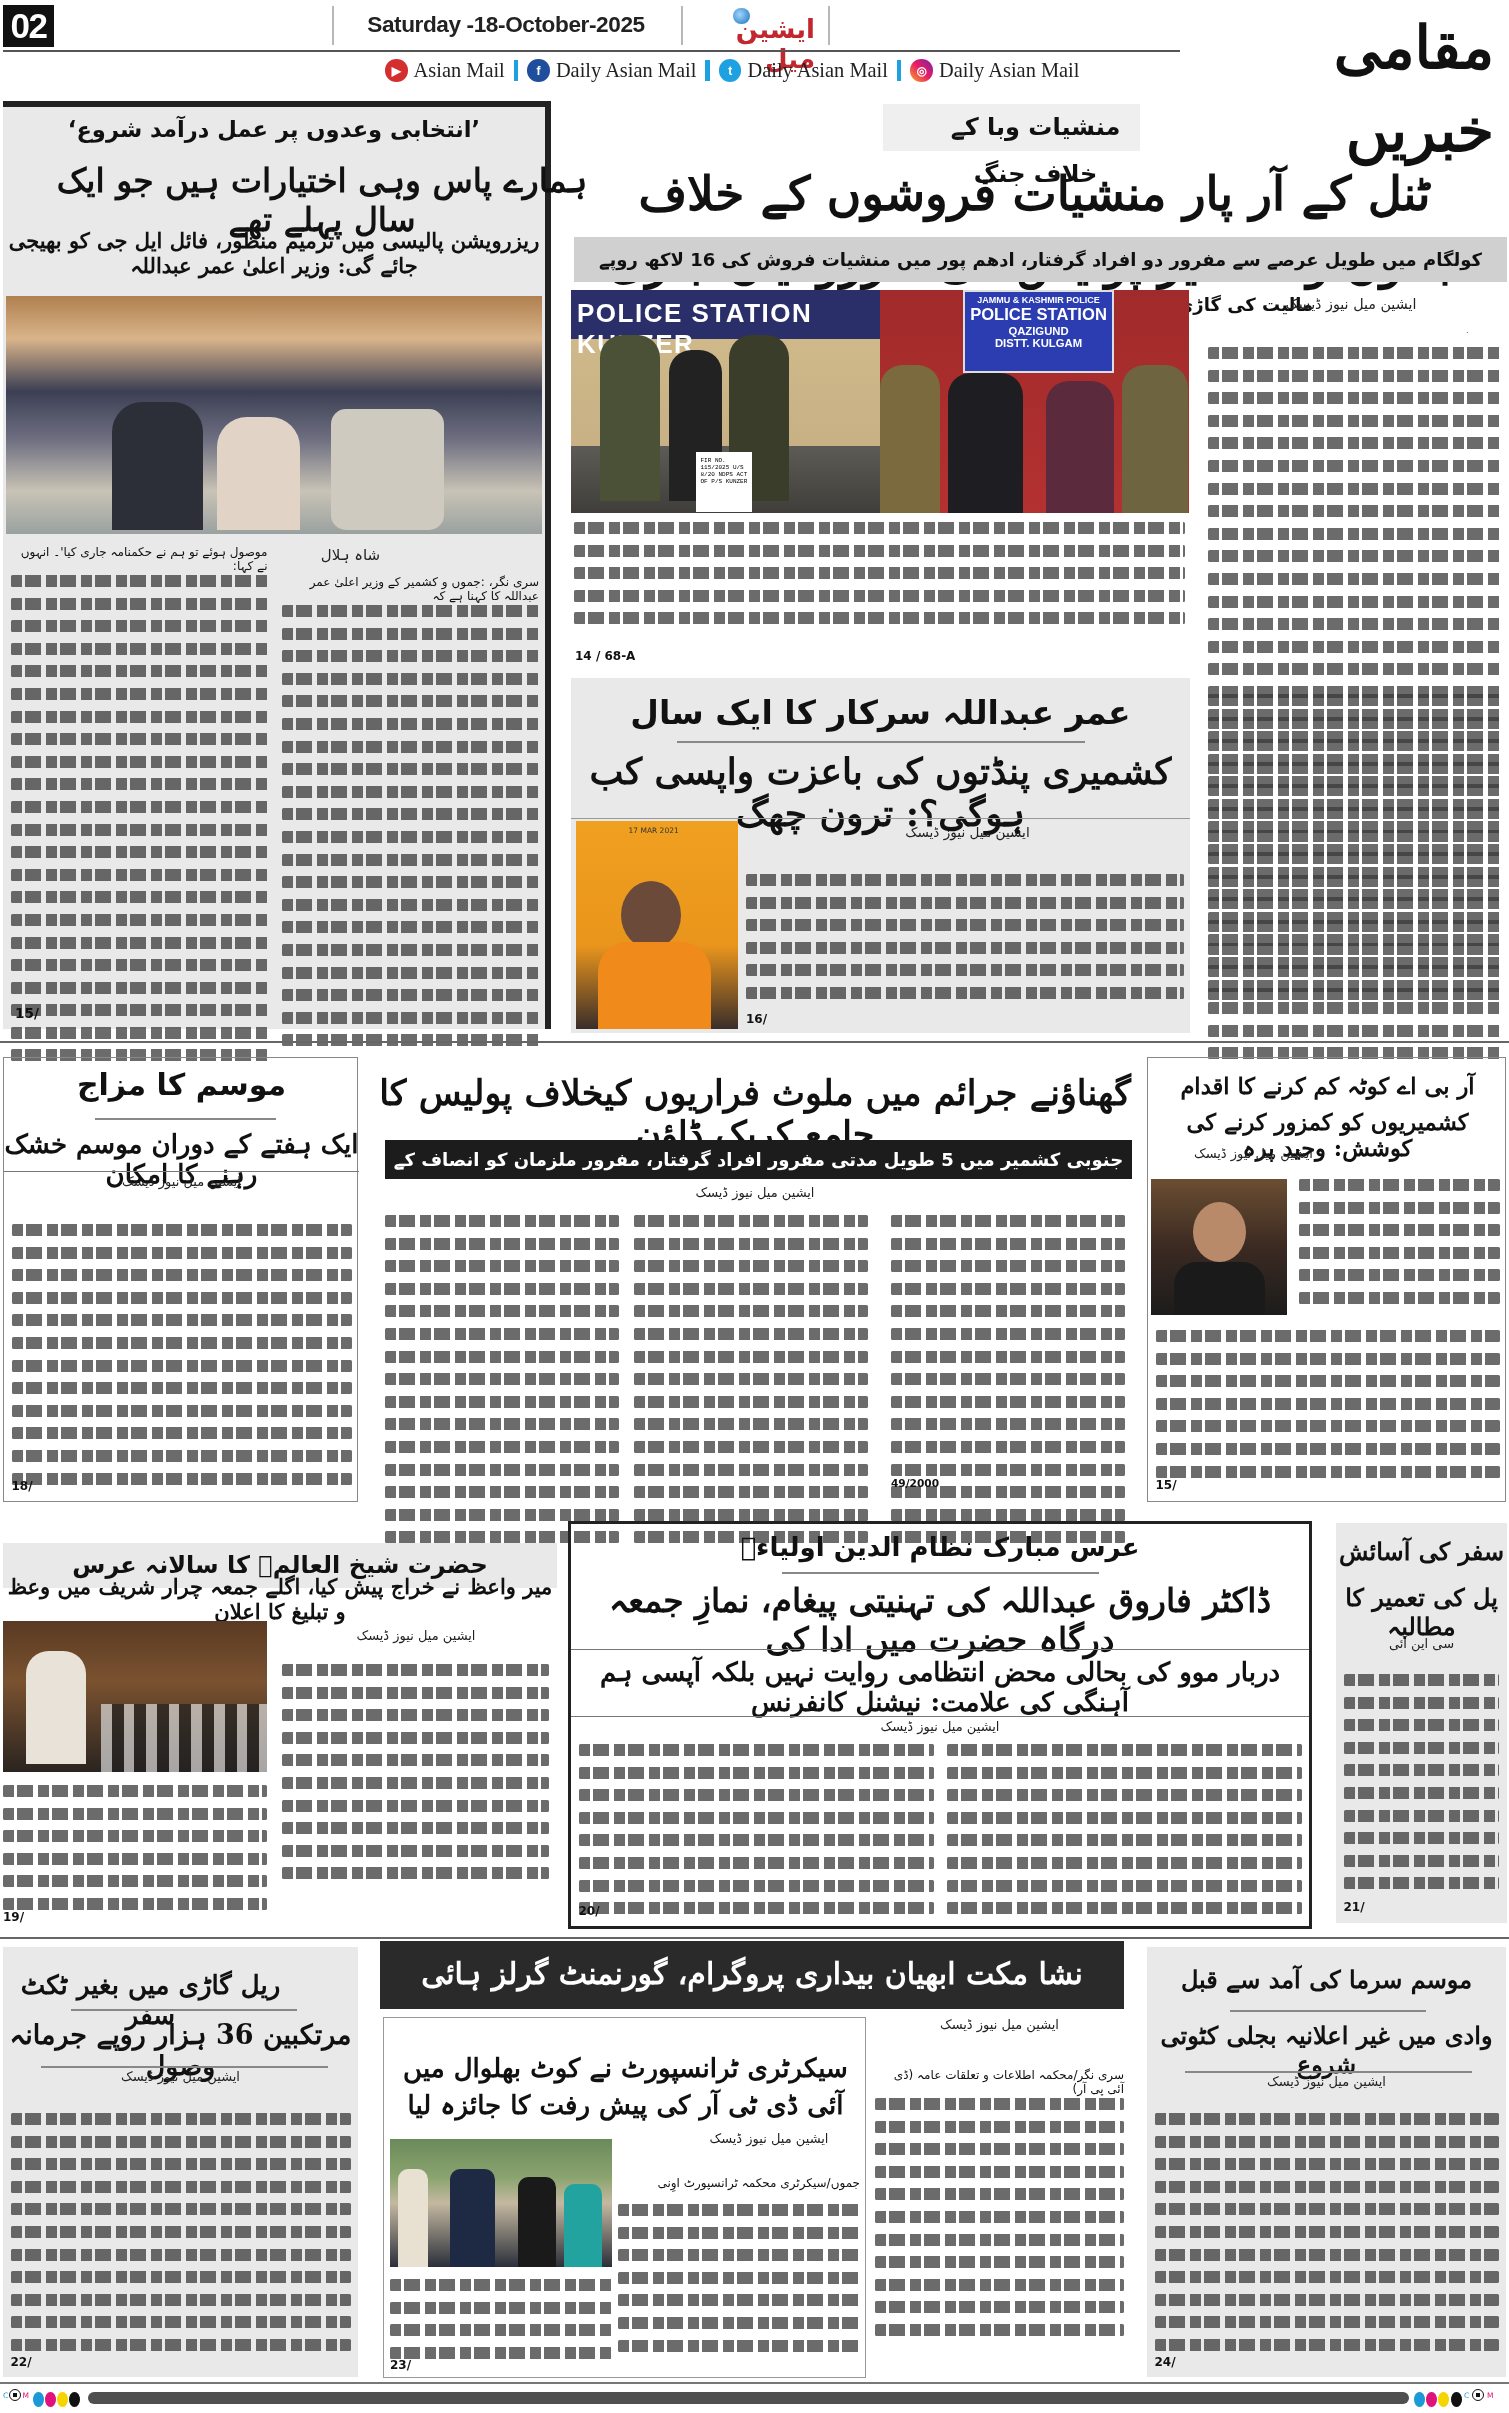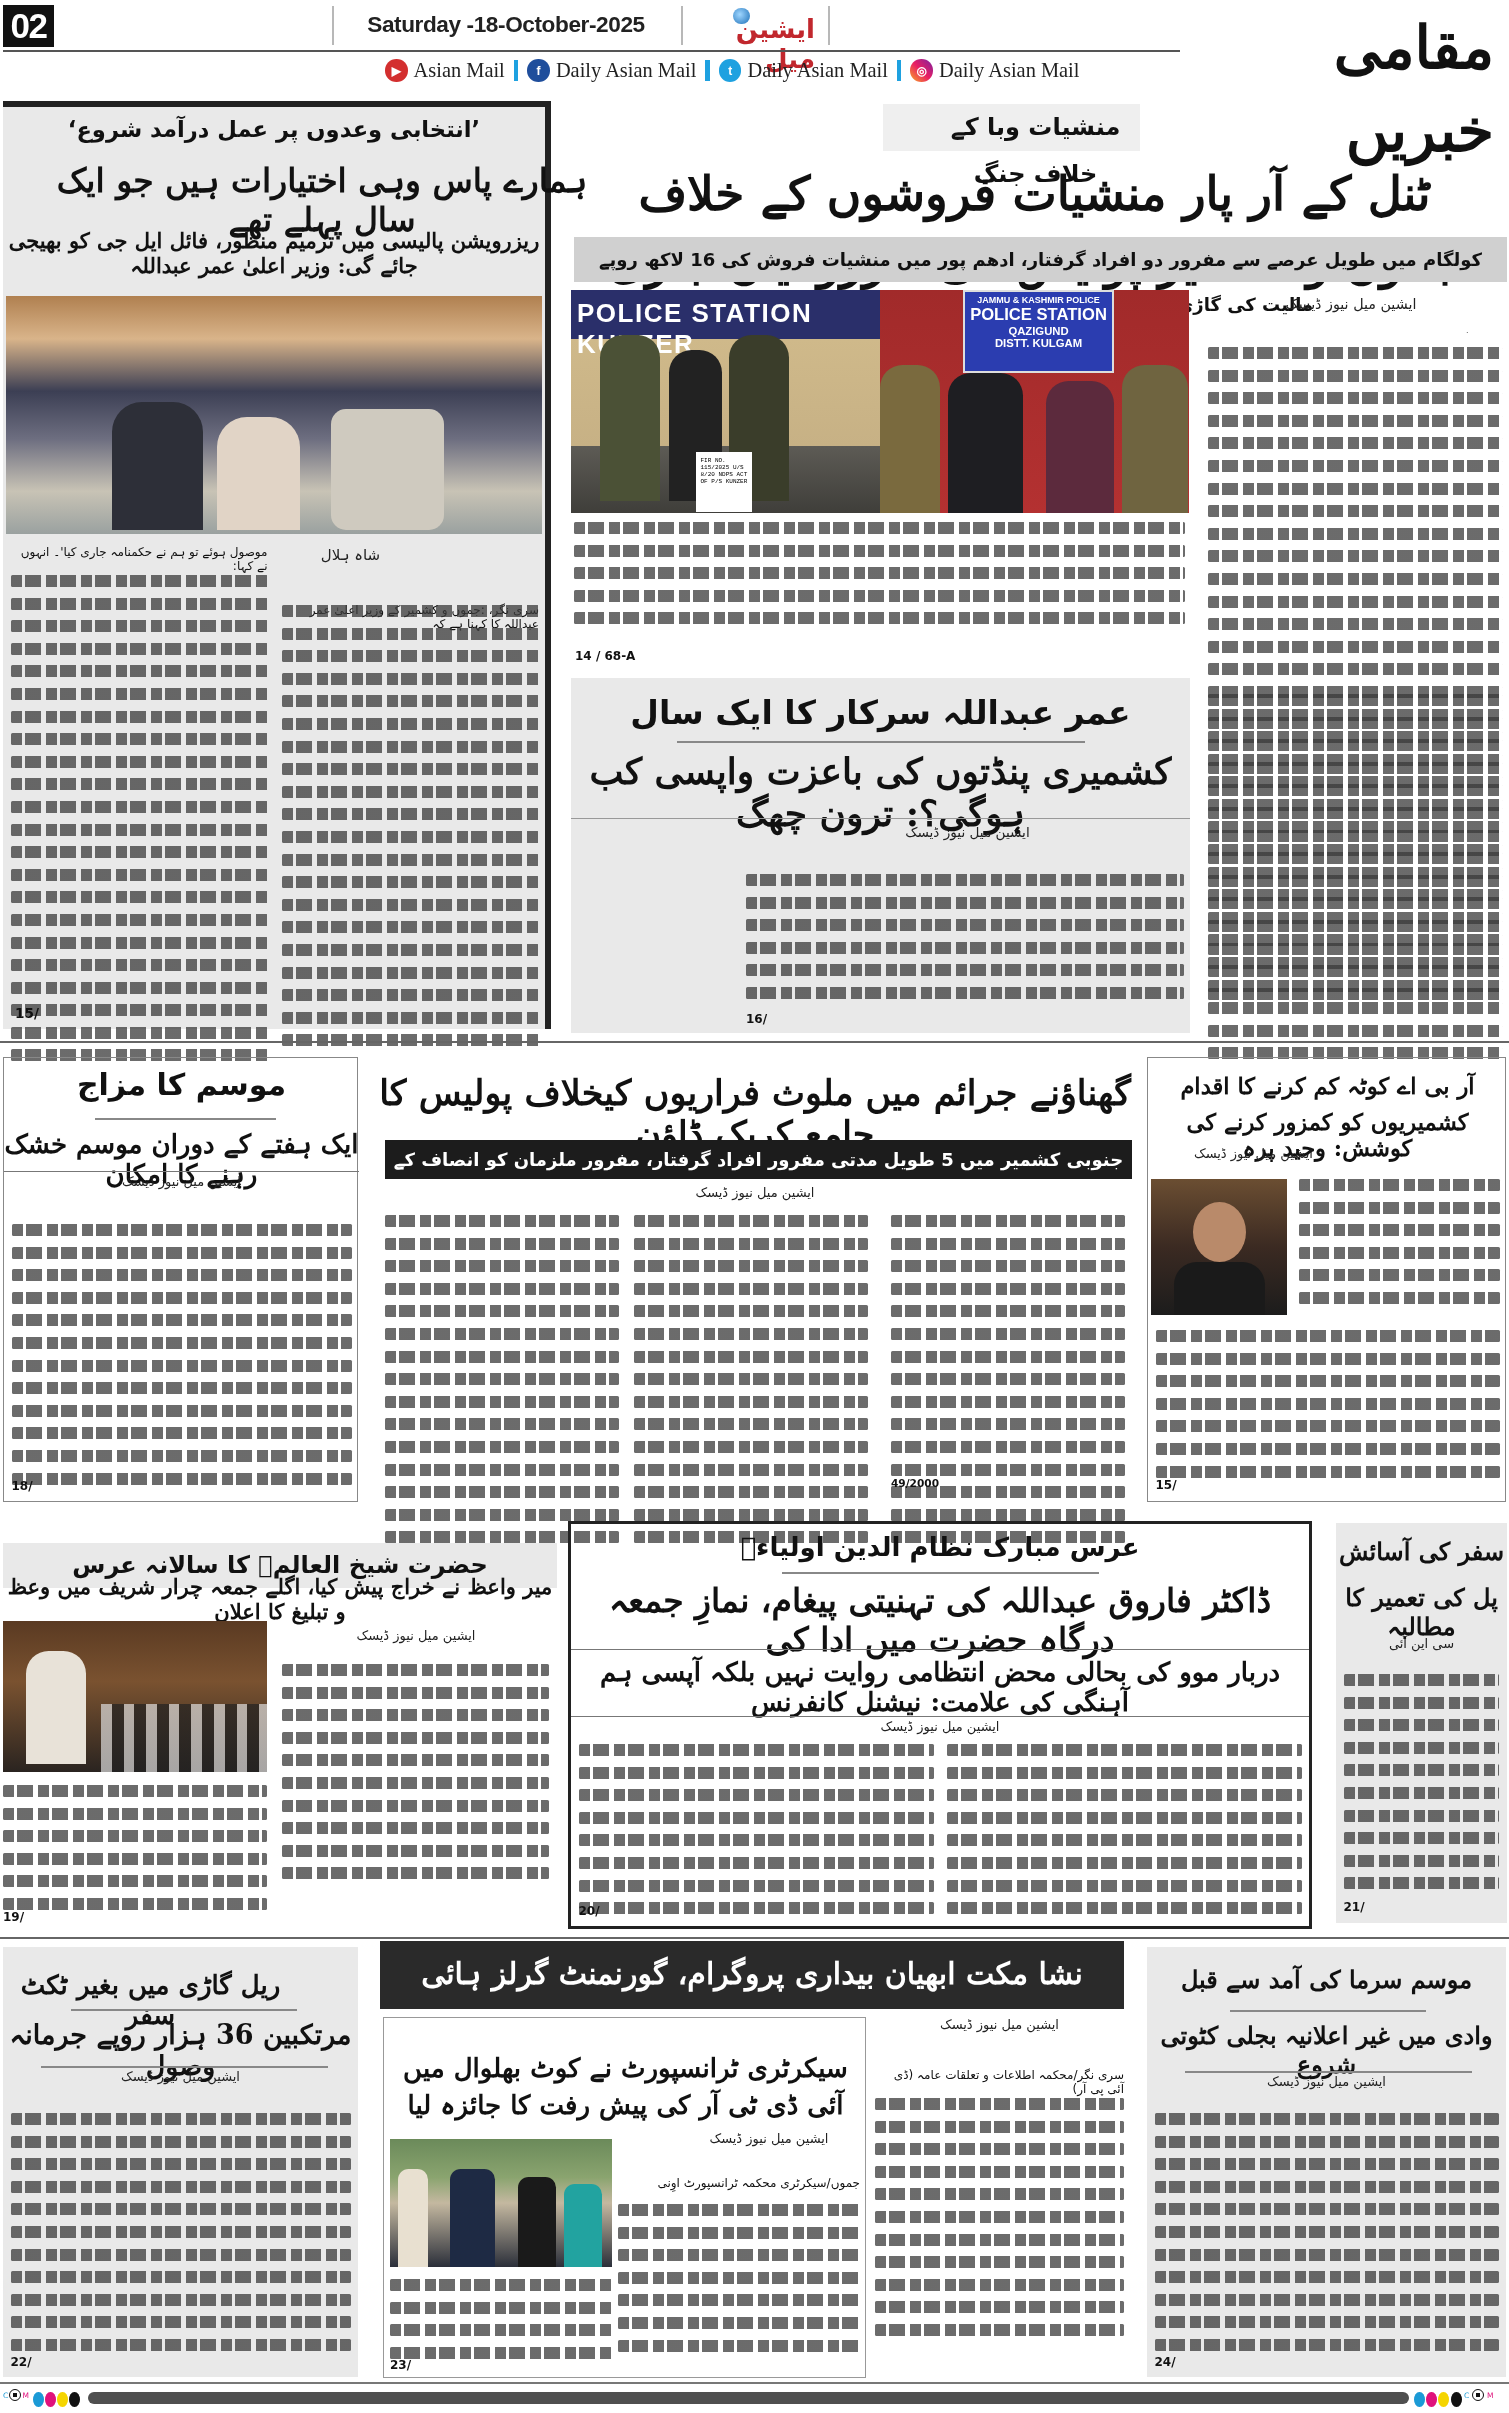--- a/index.html
+++ b/index.html
@@ -78,21 +78,21 @@
   <div class="kicker urdu" style="position:absolute;top:9px;width:542px;font-size:22.6px;">’انتخابی وعدوں پر عمل درآمد شروع‘</div>
   <div class="headline urdu" style="position:absolute;top:54px;width:542px;font-size:33px;margin-left:48px;">ہمارے پاس وہی اختیارات ہیں جو ایک سال پہلے تھے</div>
   <div class="headline urdu" style="position:absolute;top:121px;width:542px;font-size:21px;">ریزرویشن پالیسی میں ترمیم منظور، فائل ایل جی کو بھیجی جائے گی: وزیر اعلیٰ عمر عبداللہ</div>
   <div class="photo" style="left:3px;top:189px;width:536px;height:238px;background:linear-gradient(180deg,#b08050 0%,#d9b48a 18%,#3c3f54 40%,#6d6e80 60%,#c8c3b5 82%,#9aa1a0 100%);">
     <div style="position:absolute;left:106px;top:106px;width:91px;height:128px;background:#2d2f38;border-radius:30px 30px 0 0;"></div>
     <div style="position:absolute;left:211px;top:121px;width:83px;height:113px;background:#e1d4c6;border-radius:30px 30px 0 0;"></div>
     <div style="position:absolute;left:325px;top:113px;width:113px;height:121px;background:#cfcabf;border-radius:15px;"></div>
   </div>
   <div class="byline urdu" style="position:absolute;top:439px;left:272px;width:151px;font-size:15px;">شاہ ہلال</div>
   <div class="urdu" style="position:absolute;top:438px;left:7.5px;width:257px;font-size:12px;text-align:right;">موصول ہوئے تو ہم نے حکمنامہ جاری کیا'۔ انہوں نے کہا:</div>
-  <div class="urdu" style="position:absolute;top:468px;left:279px;width:257px;font-size:12px;text-align:right;margin-top:28px;">سری نگر، :جموں و کشمیر کے وزیر اعلیٰ عمر عبداللہ کا کہنا ہے کہ</div>
+  <div class="urdu" style="position:absolute;top:468px;left:279px;width:257px;font-size:12px;text-align:right;">سری نگر، :جموں و کشمیر کے وزیر اعلیٰ عمر عبداللہ کا کہنا ہے کہ</div>
   <div class="lines" style="position:absolute;left:279px;top:498px;width:257px;">
     <span></span>
       <span></span>
       <span></span>
       <span></span>
       <span></span>
       <span></span>
       <span></span>
       <span></span>
       <span></span>
@@ -206,20 +206,25 @@
     <span></span>
     <span></span>
 </div>
 <div class="abs" style="left:575px;top:649px;font-size:12px;font-weight:bold;">14 / 68-A</div>
 
 <div class="box gray" style="left:571px;top:678px;width:619px;height:355px;">
   <div class="kicker urdu" style="position:absolute;top:15px;width:619px;font-size:33px;">عمر عبداللہ سرکار کا ایک سال</div>
   <div class="hr" style="position:absolute;top:63px;left:106px;width:408px;"></div>
   <div class="headline urdu" style="position:absolute;top:72px;width:619px;font-size:36px;">کشمیری پنڈتوں کی باعزت واپسی کب ہوگی؟: ترون چھگ</div>
   <div class="hline" style="top:140px;left:0;width:619px;background:#999;"></div>
+  <div class="photo" style="left:4.5px;top:143px;width:162px;height:208px;background:linear-gradient(180deg,#f0a020 0%,#e9951c 60%,#3a2d2a 100%);">
+    <div style="position:absolute;left:53px;top:4.5px;font-size:7.5px;color:#333;">17 MAR 2021</div>
+    <div style="position:absolute;left:45px;top:60px;width:60px;height:68px;background:#6b4a3a;border-radius:50%;"></div>
+    <div style="position:absolute;left:22.6px;top:121px;width:113px;height:88px;background:#f08a1a;border-radius:30px 30px 0 0;"></div>
+  </div>
   <div class="byline urdu" style="position:absolute;top:146px;left:174px;width:445px;font-size:13.6px;">ایشین میل نیوز ڈیسک</div>
   <div class="lines" style="position:absolute;left:175px;top:196px;width:438px;">
     <span></span>
       <span></span>
       <span></span>
       <span></span>
       <span></span>
       <span></span>
   </div>
   <div style="position:absolute;left:175px;top:334px;font-size:12px;font-weight:bold;">16/</div>

